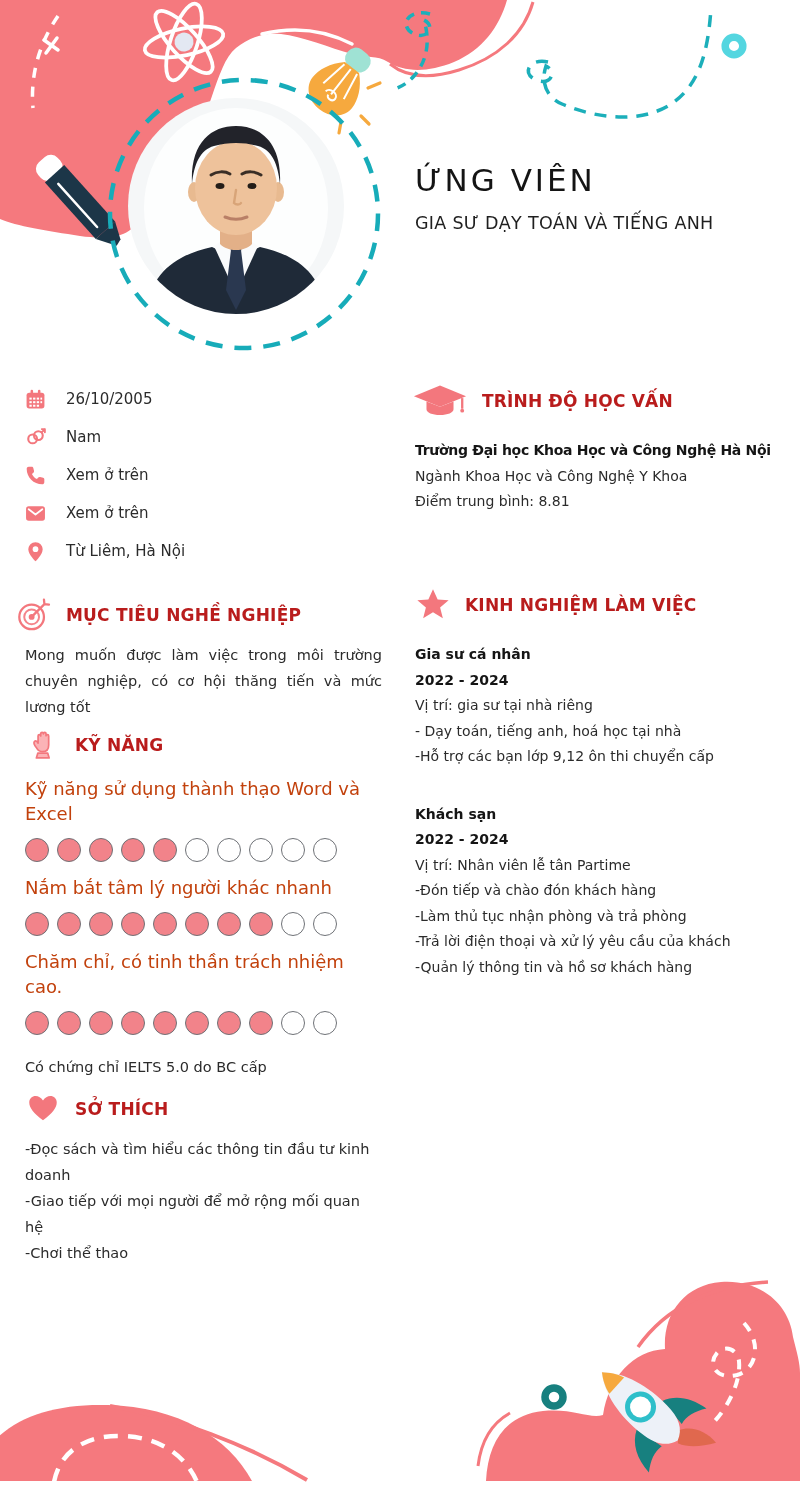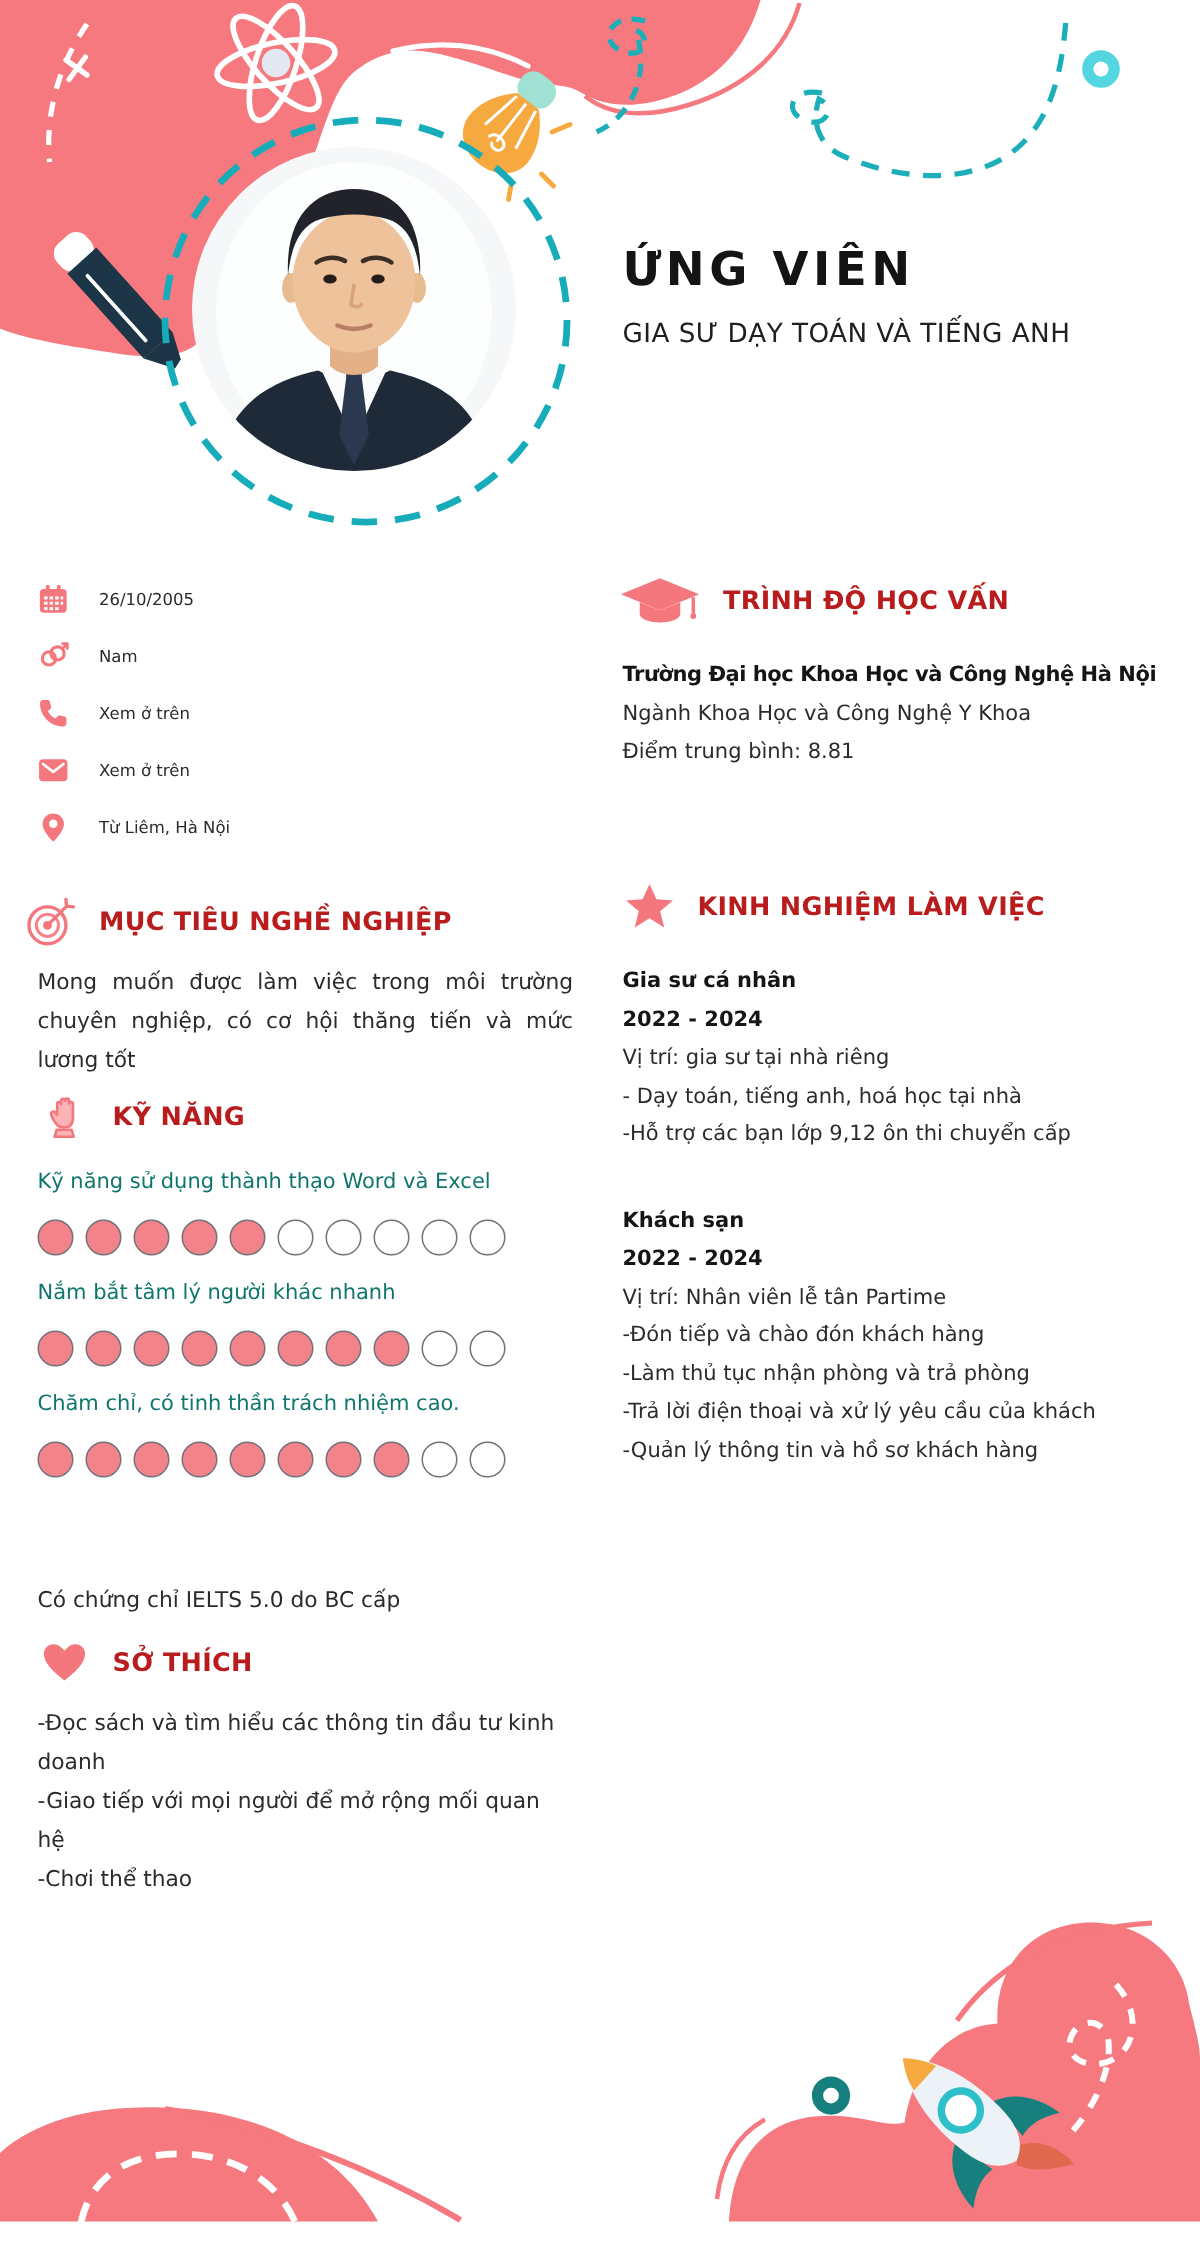--- a/index.html
+++ b/index.html
@@ -3,40 +3,40 @@
 <meta charset="utf-8">
 <style>
   html,body{margin:0;padding:0;background:#fff;}
   body{font-family:"DejaVu Sans","Liberation Sans",sans-serif;color:#2b2b2b;}
   .page{position:relative;width:800px;height:1505px;background:#fff;overflow:hidden;}
   .abs{position:absolute;}
   svg{display:block;}
   .icon-slot svg{width:100%;height:100%;display:block;}
 
   
-  .name{font-size:31px;font-weight:700;letter-spacing:3px;color:#141414;}
+  .name{font-size:31px;font-weight:400;letter-spacing:3px;color:#141414;}
   .subtitle{font-size:17.5px;color:#1f1f1f;letter-spacing:.3px;margin-top:15px;}
 
   
   .contact-row{display:flex;align-items:center;height:38px;}
   .contact-icon{width:21px;height:21px;flex:none;margin-right:20px;}
-  .contact-text{font-size:11px;color:#2b2b2b;}
+  .contact-text{font-size:15px;color:#2b2b2b;}
 
   
   .section-header{display:flex;align-items:center;}
   .section-icon{width:36px;height:36px;flex:none;margin-right:14px;}
   .section-icon.wide{width:56px;height:38px;}
   .section-title{font-size:17px;font-weight:700;color:#b91c1c;letter-spacing:.2px;}
 
   .body-text{font-size:14.5px;line-height:26px;color:#2b2b2b;}
   .justify{text-align:justify;}
 
   
   .skill-item{margin-bottom:13px;}
-  .skill-label{font-size:14px;line-height:25px;color:#0f766e;}
+  .skill-label{font-size:18px;line-height:25px;color:#c2410c;}
   .dots{display:flex;gap:8px;margin-top:12px;}
   .dot{width:24px;height:24px;border-radius:50%;border:1.6px solid #6f7277;background:#fff;box-sizing:border-box;}
   .dot.filled{background:#F2838A;}
 
   
   .edu-line,.job-line{font-size:14px;line-height:25.5px;color:#2b2b2b;}
   .bold-line{font-weight:700;color:#151515;}
   .tight{letter-spacing:-.3px;}
   .job{margin-bottom:32px;}
 </style>

